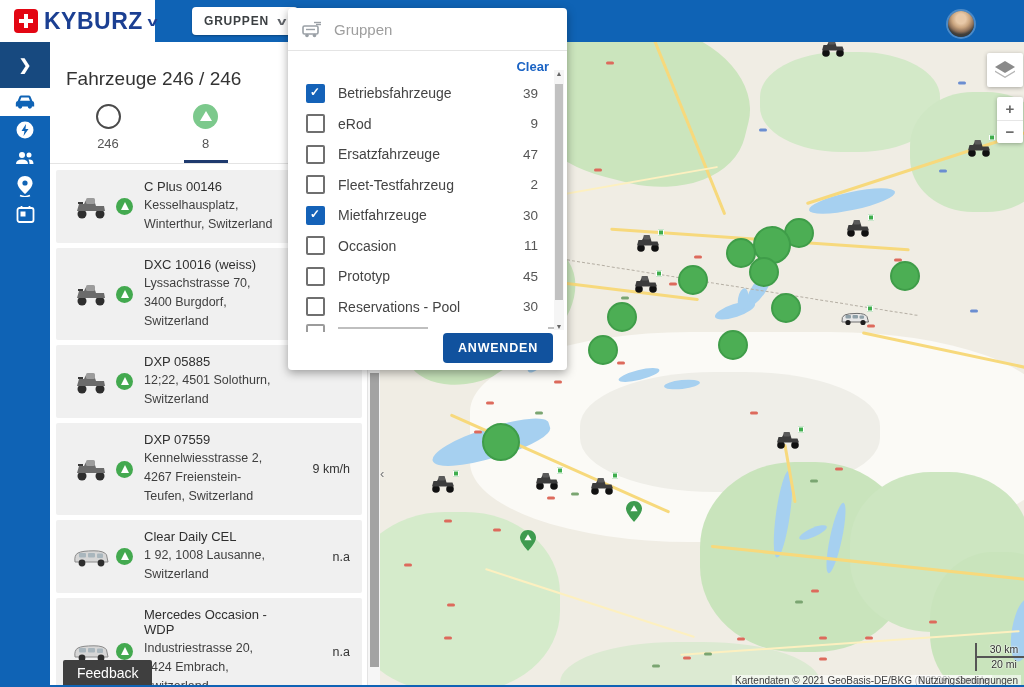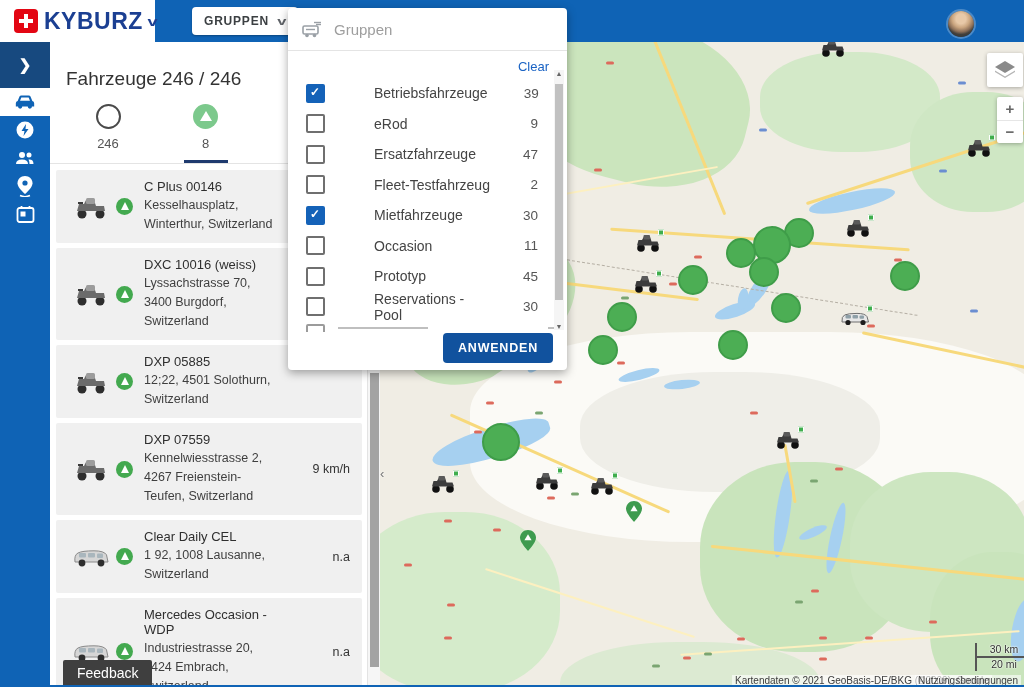--- a/index.html
+++ b/index.html
@@ -99,23 +99,23 @@
   .attr-main{position:absolute;left:352px;bottom:1px;background:rgba(255,255,255,.6);padding:0 3px;}
   .attr-terms{position:absolute;right:3px;bottom:1px;background:rgba(255,255,255,.6);padding:0 3px;cursor:pointer;}
 
   .bottom-line{position:absolute;left:0;bottom:0;width:1024px;height:2px;background:#0f63b5;z-index:50;}
 
   
   .dropdown{position:absolute;left:288px;top:8px;width:279px;height:362px;background:#fff;border-radius:4px;box-shadow:0 3px 10px rgba(0,0,0,.35);z-index:45;}
   .dd-search{height:42px;display:flex;align-items:center;padding:0 12px;border-bottom:1px solid #e4e4e4;}
   .dd-search input{border:none;outline:none;font-size:15px;color:#444;margin-left:10px;width:200px;font-family:"Liberation Sans",sans-serif;background:transparent;}
   .dd-search input::placeholder{color:#9e9e9e;}
-  .dd-clear{position:absolute;right:18px;top:51px;font-size:13px;color:#1a63c4;cursor:pointer;}
+  .dd-clear{position:absolute;right:18px;top:51px;font-size:13px;color:#1a63c4;cursor:pointer;font-weight:bold;}
   .dd-list{position:absolute;left:0;top:70px;width:266px;}
-  .dd-row{display:flex;align-items:center;height:30.5px;padding:0 10px 0 18px;cursor:pointer;gap:36px;}
+  .dd-row{display:flex;align-items:center;height:30.5px;padding:0 10px 0 18px;cursor:pointer;}
   .cb{width:15px;height:15px;border:2px solid #6f6f6f;border-radius:2px;flex:0 0 auto;position:relative;background:#fff;}
   .dd-row.checked .cb{background:#1462b8;border-color:#1462b8;}
   .dd-row.checked .cb::after{content:"✓";position:absolute;left:2px;top:-1px;color:#fff;font-size:12px;font-weight:bold;}
   .dd-lbl{margin-left:13px;font-size:14px;color:#444;flex:1;}
   .dd-cnt{font-size:13.5px;color:#555;padding-right:6px;}
   .dd-partial{height:8px;overflow:hidden;display:flex;align-items:flex-start;padding:2px 10px 0 18px;opacity:.85;}
   .dd-partial .pcb{width:15px;height:15px;border:2px solid #8a8a8a;border-radius:2px;}
   .dd-partial .pbar{height:10px;width:90px;margin-left:13px;border-top:2px solid #b5b5b5;margin-top:3px;}
   .dd-partial .pbar2{height:10px;width:16px;margin-left:auto;border-top:2px solid #b5b5b5;margin-top:3px;margin-right:8px;}
   .dd-apply{position:absolute;right:14px;bottom:7px;background:#11529e;color:#fff;font-size:12.5px;font-weight:bold;letter-spacing:.8px;padding:8px 15px;border-radius:4px;cursor:pointer;}

